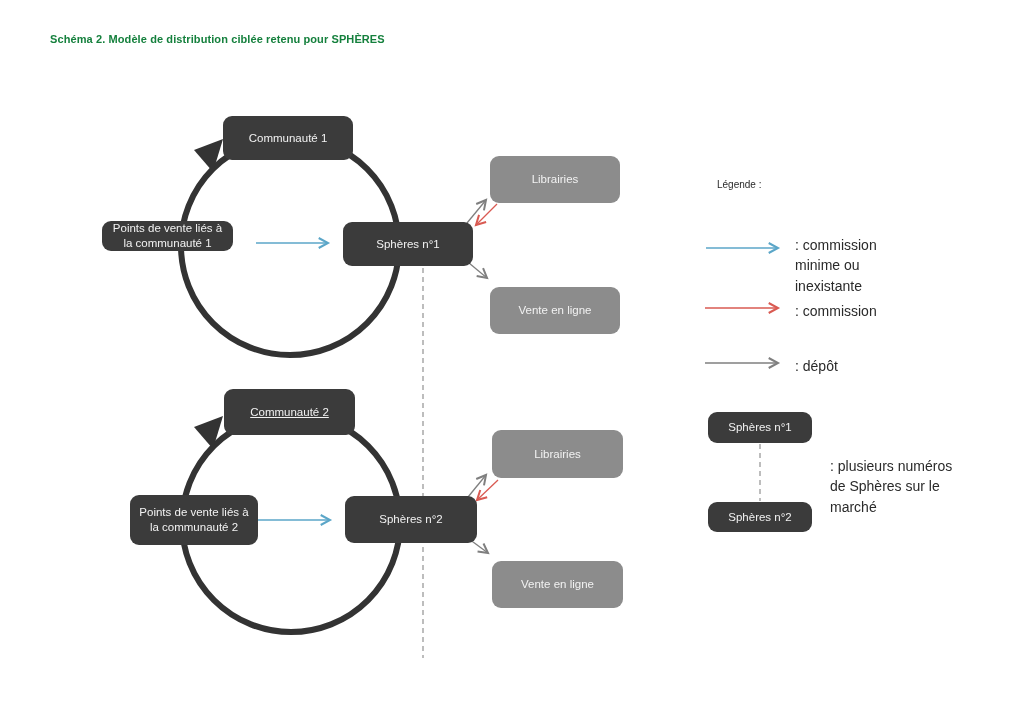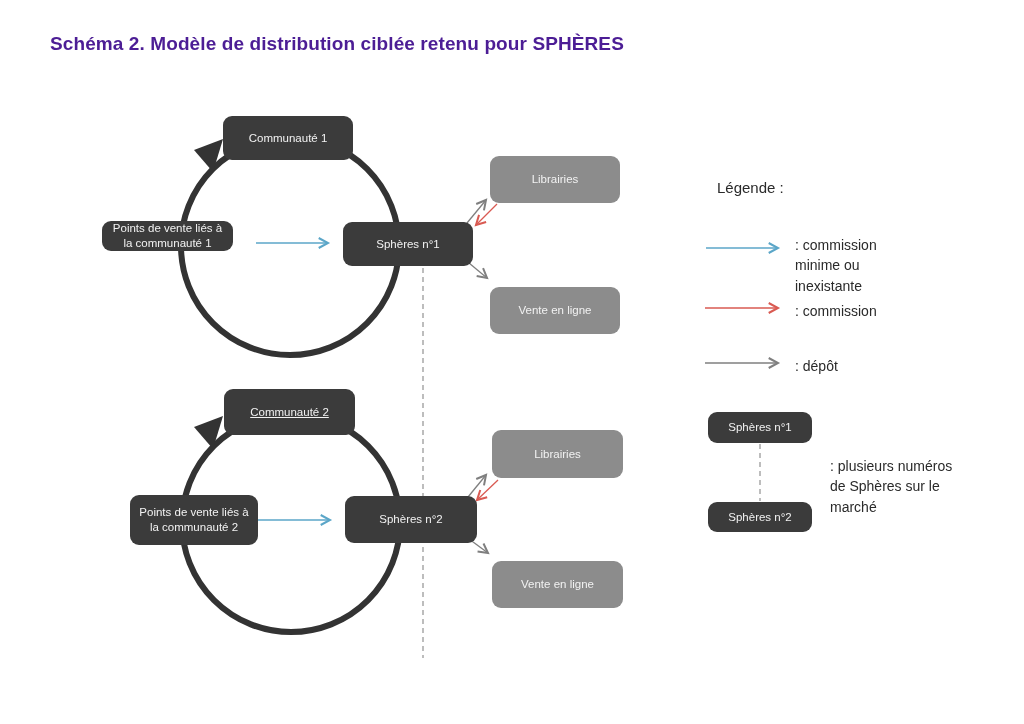--- a/index.html
+++ b/index.html
@@ -12,44 +12,44 @@
     overflow: hidden;
   }
   .lines {
     position: absolute;
     left: 0; top: 0;
     width: 1024px; height: 724px;
   }
   .title {
     position: absolute;
     left: 50px; top: 33px;
-    font-size: 19px;
+    font-size: 11px;
     font-weight: bold;
-    color: #4c1d95;
+    color: #15803d;
     letter-spacing: 0.1px;
   }
   .box {
     position: absolute;
     display: flex;
     align-items: center;
     justify-content: center;
     text-align: center;
     border-radius: 9px;
     color: #f2f2f2;
     font-size: 11.5px;
     line-height: 1.3;
     box-sizing: border-box;
     padding: 2px 6px;
   }
   .dark-box { background: var(--dark-box, #3b3b3b); }
   .gray-box { background: var(--gray-box, #8c8c8c); text-align: center; }
   .legend-heading {
     position: absolute;
     left: 717px; top: 179px;
-    font-size: 15px;
+    font-size: 10px;
     color: #2a2a2a;
   }
   .legend-label {
     position: absolute;
     font-size: 14px;
     color: #2a2a2a;
     line-height: 1.45;
   }
   .arrow-line { fill: none; stroke-width: 1.3px; }
   .blue  { stroke: var(--accent-blue, #5ba6c8); }

